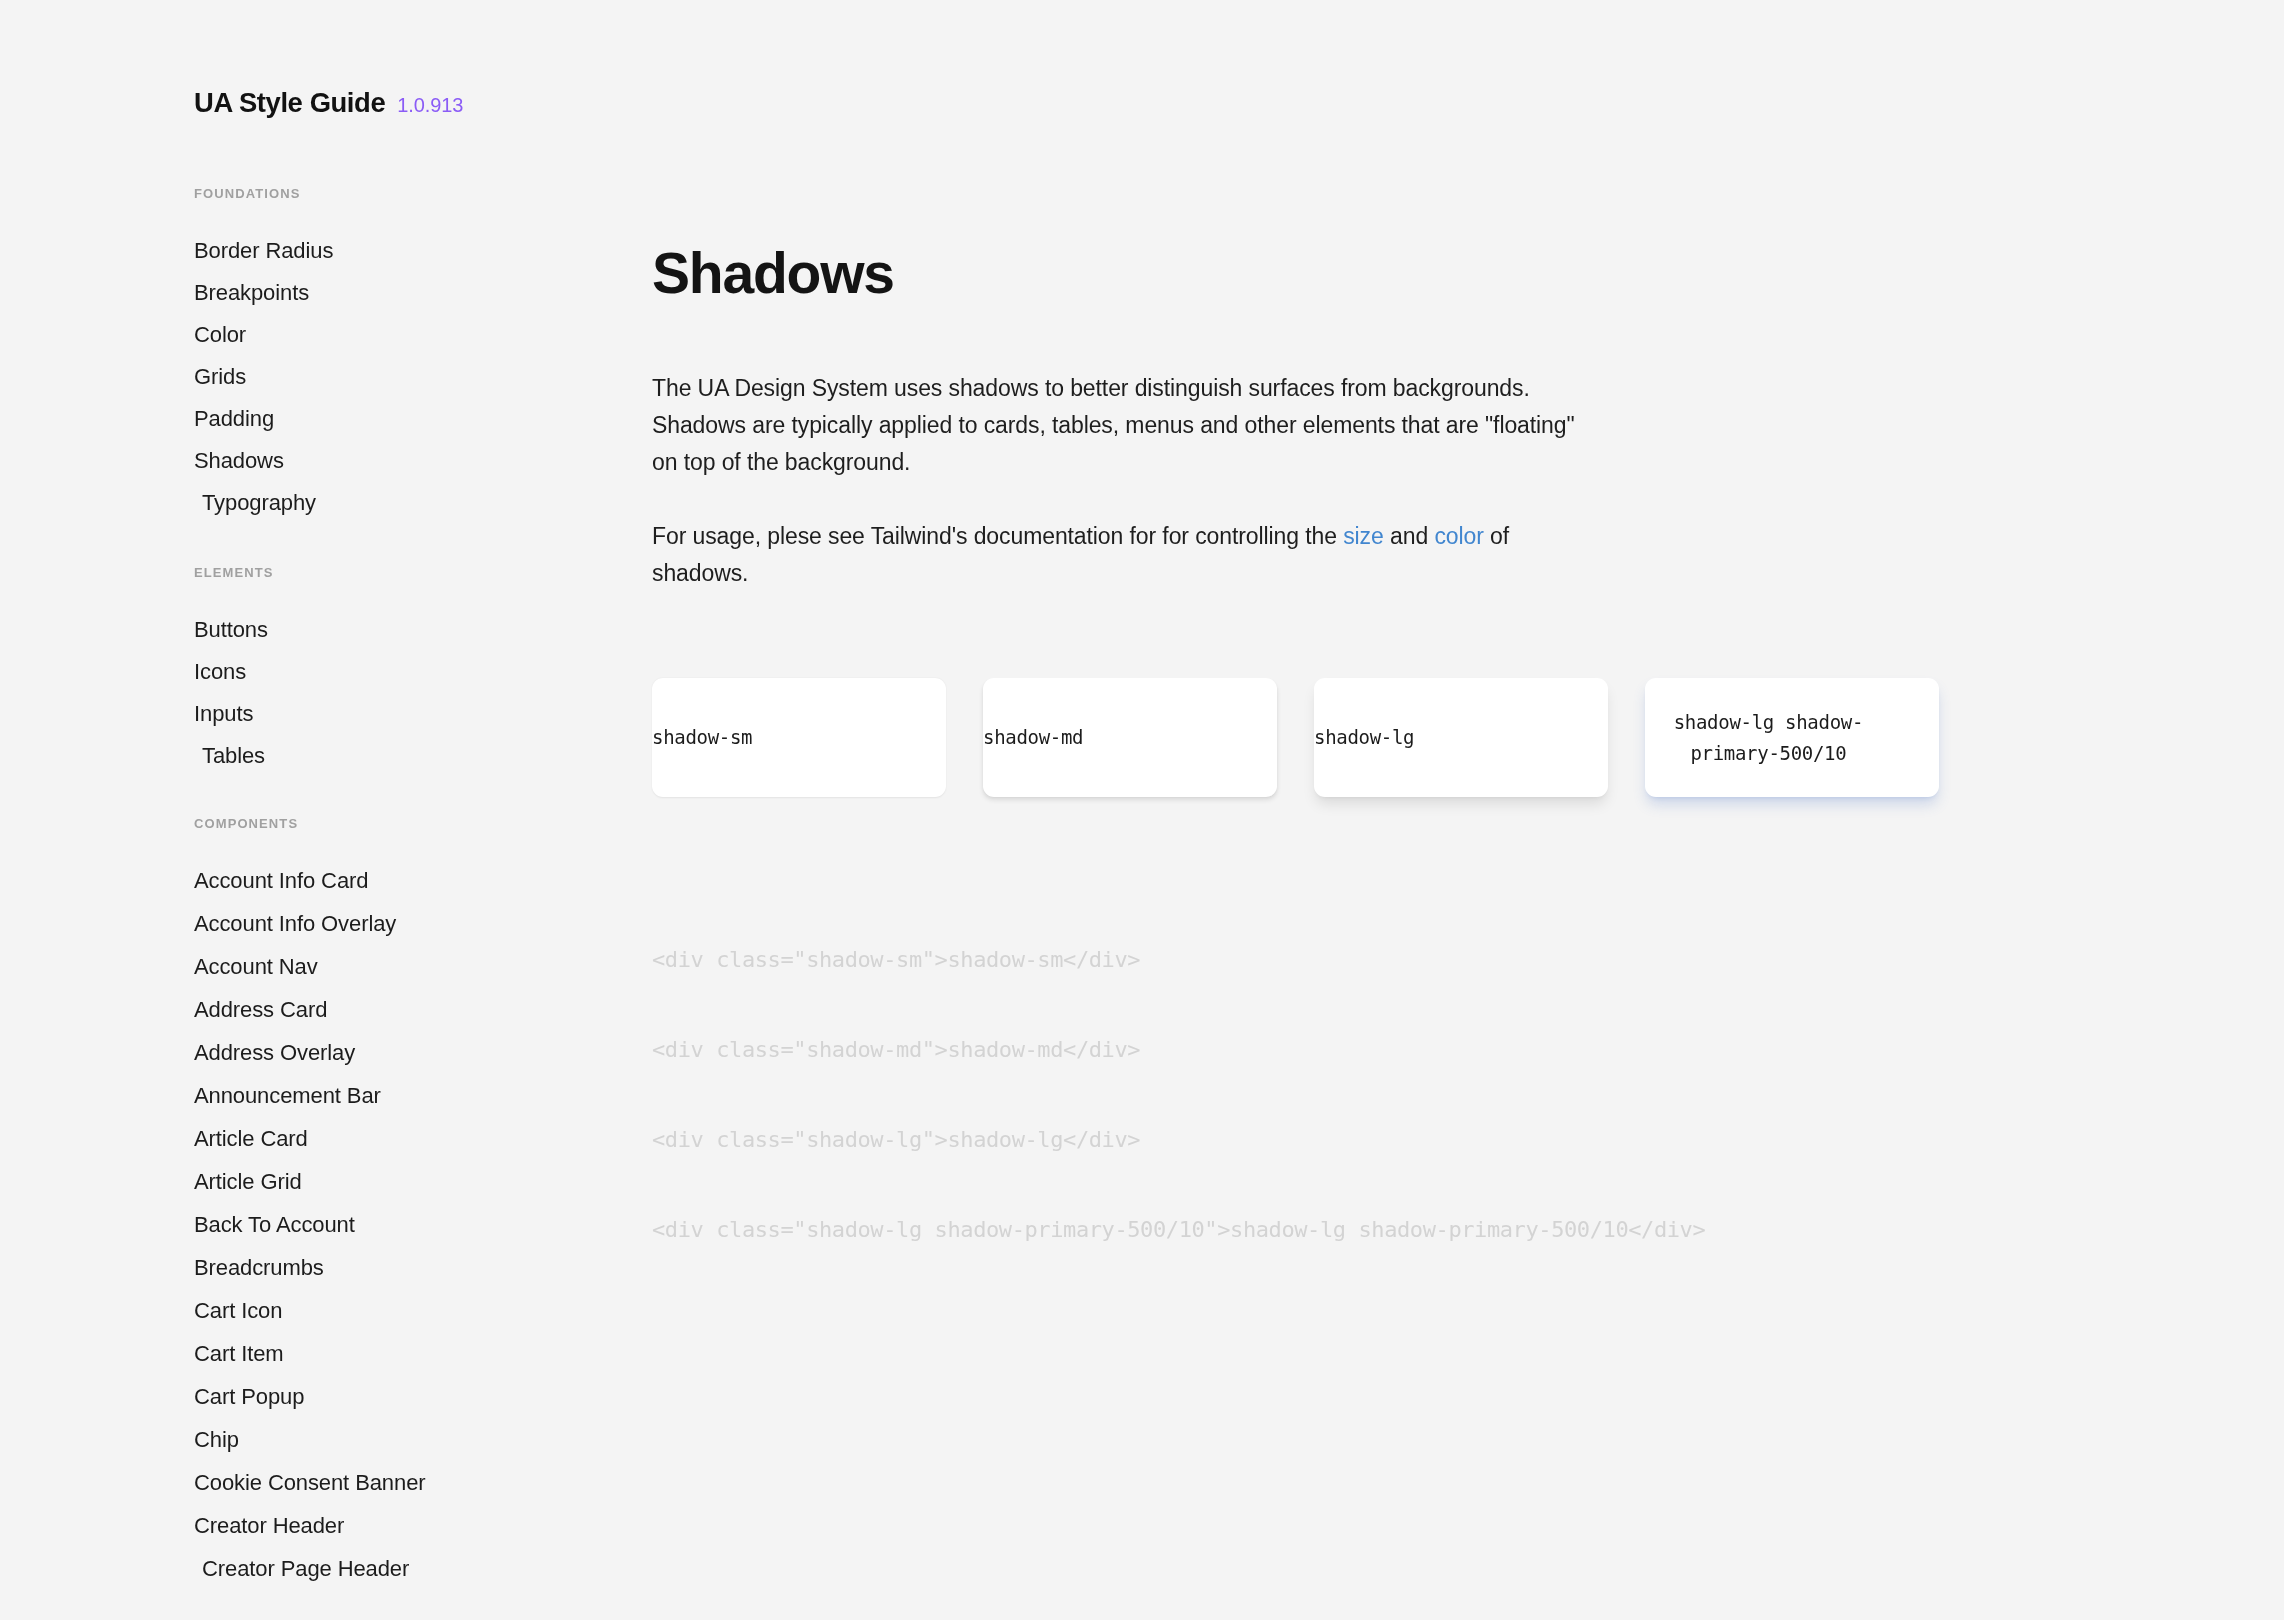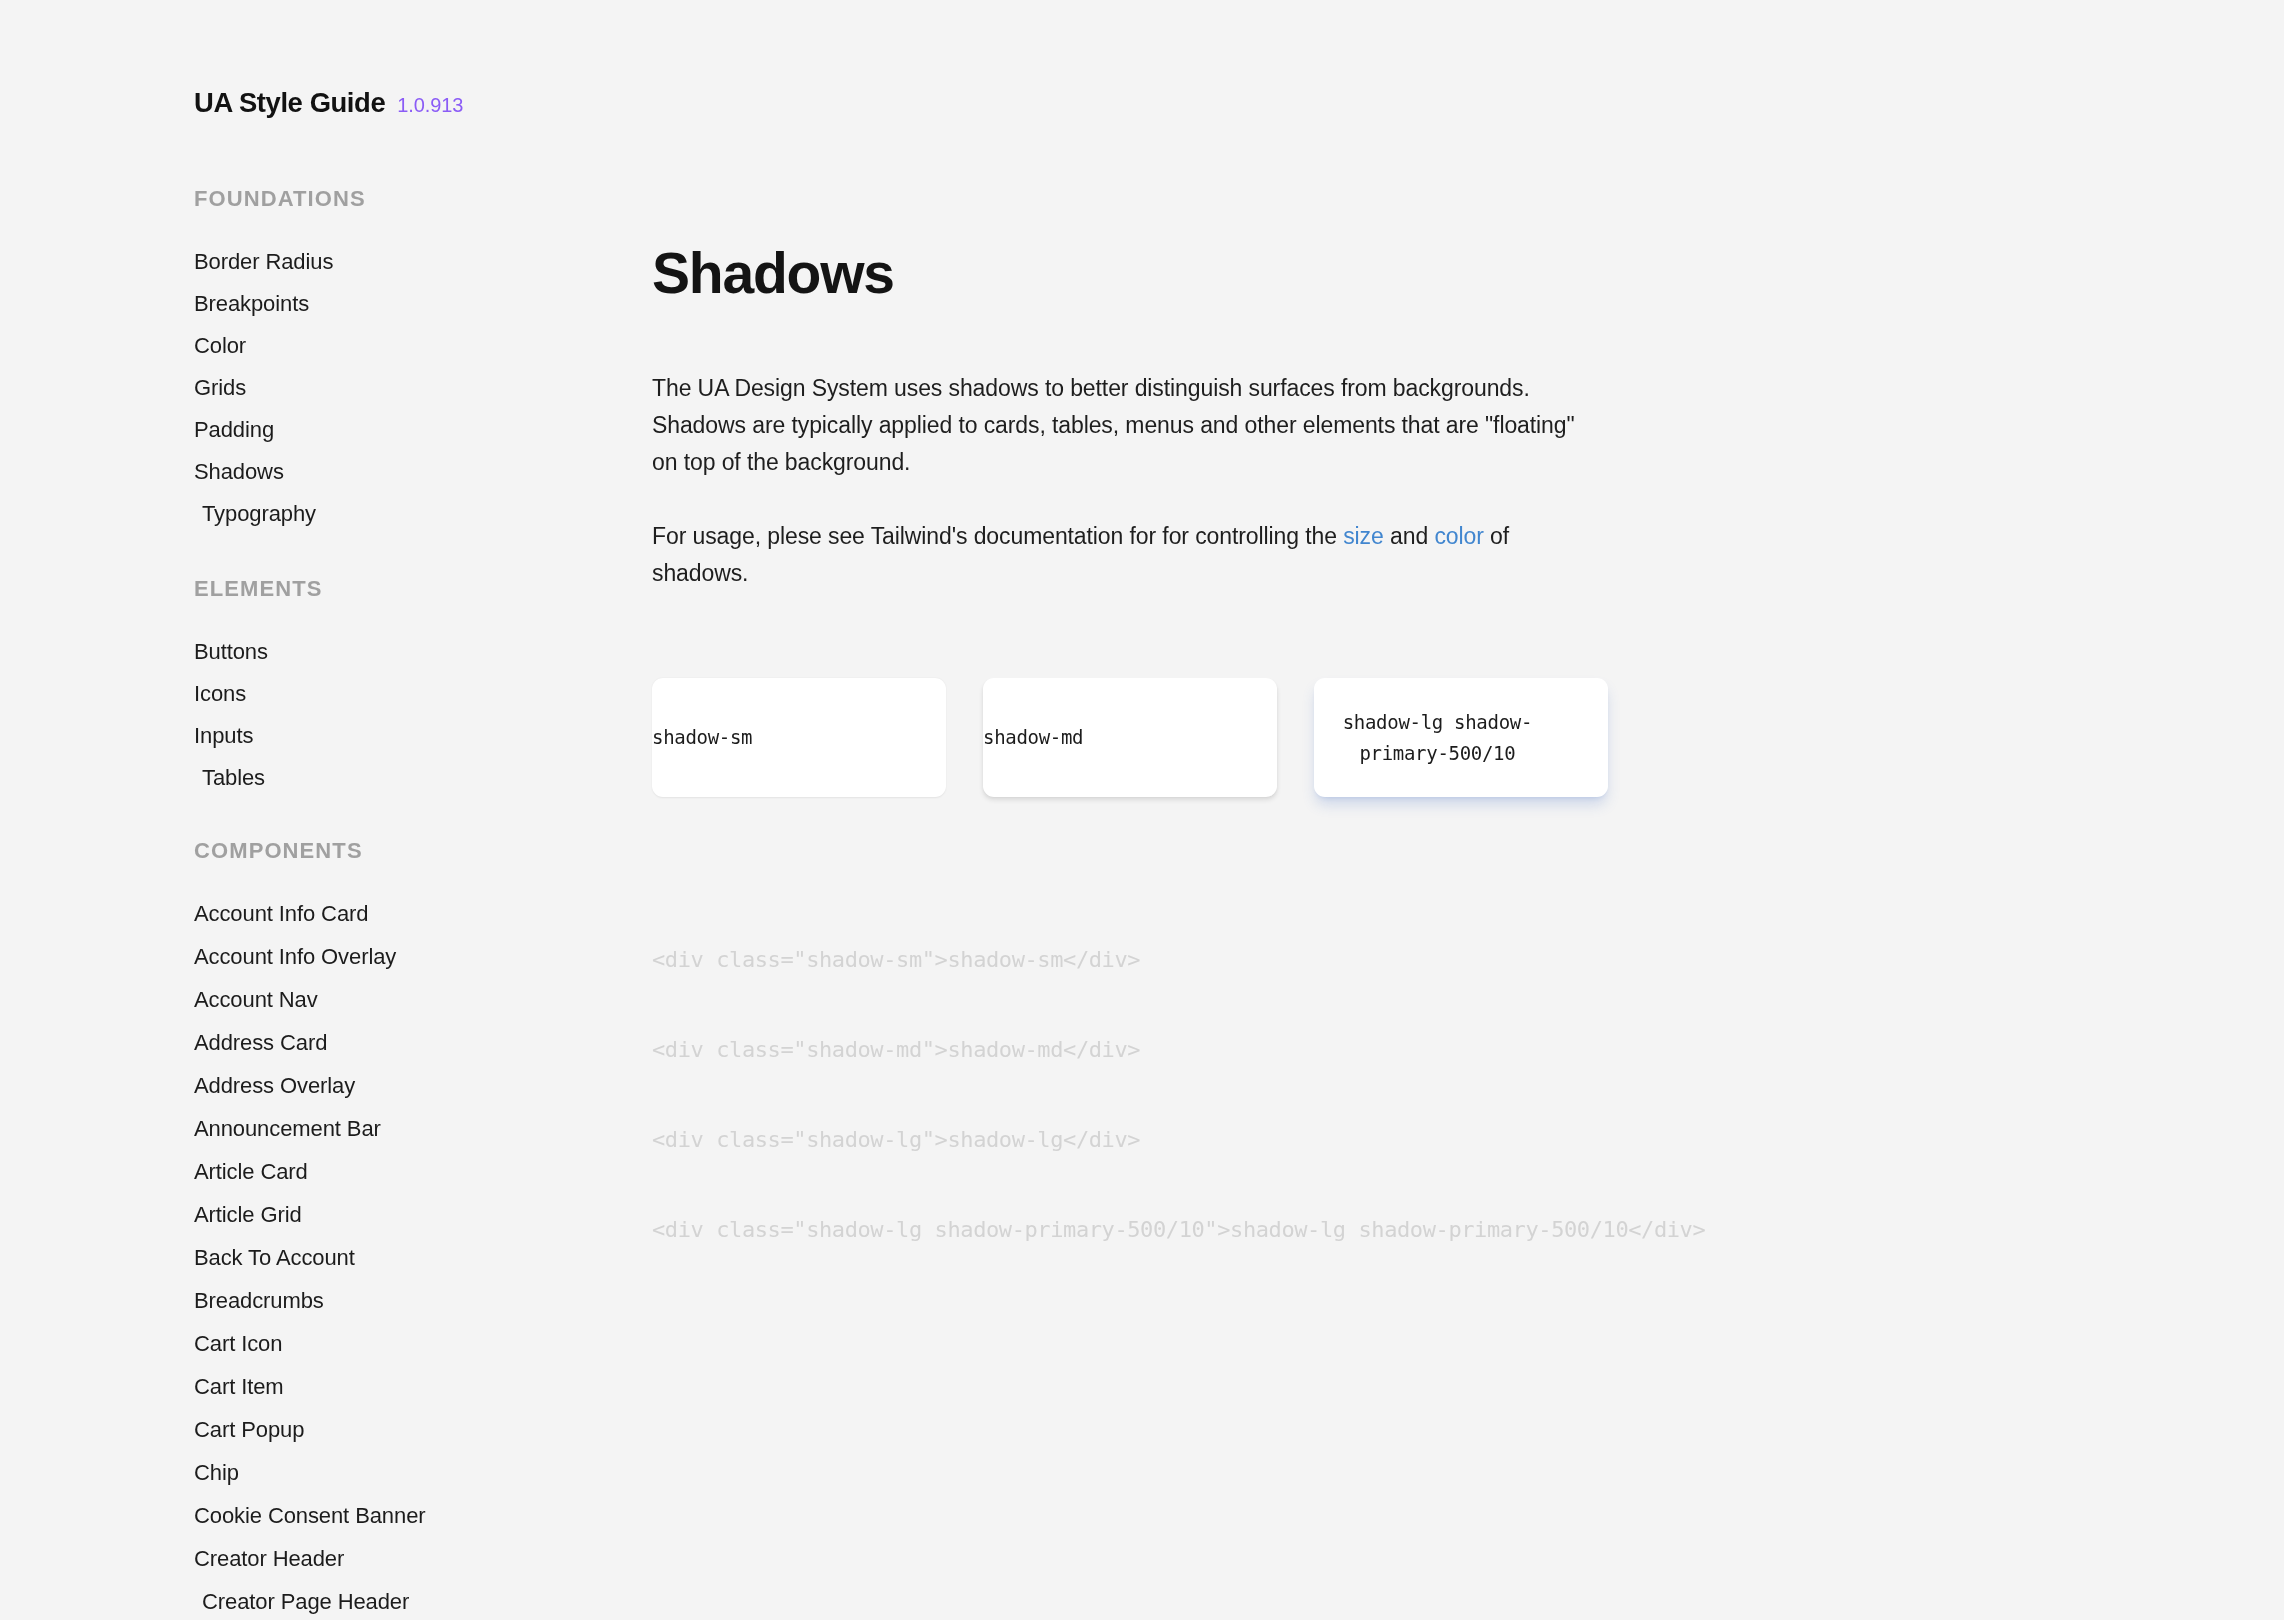--- a/index.html
+++ b/index.html
@@ -50,21 +50,21 @@
   .brand-version {
     font-size: 20px;
     font-weight: 400;
     color: #8b5cf6;
     letter-spacing: -0.1px;
   }
 
   .nav-section { margin-bottom: 51px; }
 
   .nav-heading {
-    font-size: 22px;
+    font-size: 13px;
     font-weight: 600;
     letter-spacing: 1.1px;
     color: #a0a0a0;
     margin-bottom: 39px;
     text-transform: uppercase;
   }
 
   .nav-item {
     display: block;
     font-size: 22px;
@@ -223,20 +223,23 @@
 
     <p class="body-copy"><span>For usage, plese see Tailwind's documentation for for controlling the </span><a class="inline-link">size</a><span> and </span><a class="inline-link">color</a><span> of shadows.</span></p>
 
     <div class="cards">
       <div class="card sm">
         <span class="card-label">shadow-sm</span>
       </div>
       <div class="card md">
         <span class="card-label">shadow-md</span>
       </div>
+      <div class="card lg">
+        <span class="card-label">shadow-lg</span>
+      </div>
       <div class="card lg-primary">
         <span class="card-label">shadow-lg shadow-primary-500/10</span>
       </div>
     </div>
 
     <div class="code-block">
       <code class="code-line">&lt;div class="shadow-sm"&gt;shadow-sm&lt;/div&gt;</code>
       <code class="code-line">&lt;div class="shadow-md"&gt;shadow-md&lt;/div&gt;</code>
       <code class="code-line">&lt;div class="shadow-lg"&gt;shadow-lg&lt;/div&gt;</code>
       <code class="code-line">&lt;div class="shadow-lg shadow-primary-500/10"&gt;shadow-lg shadow-primary-500/10&lt;/div&gt;</code>

